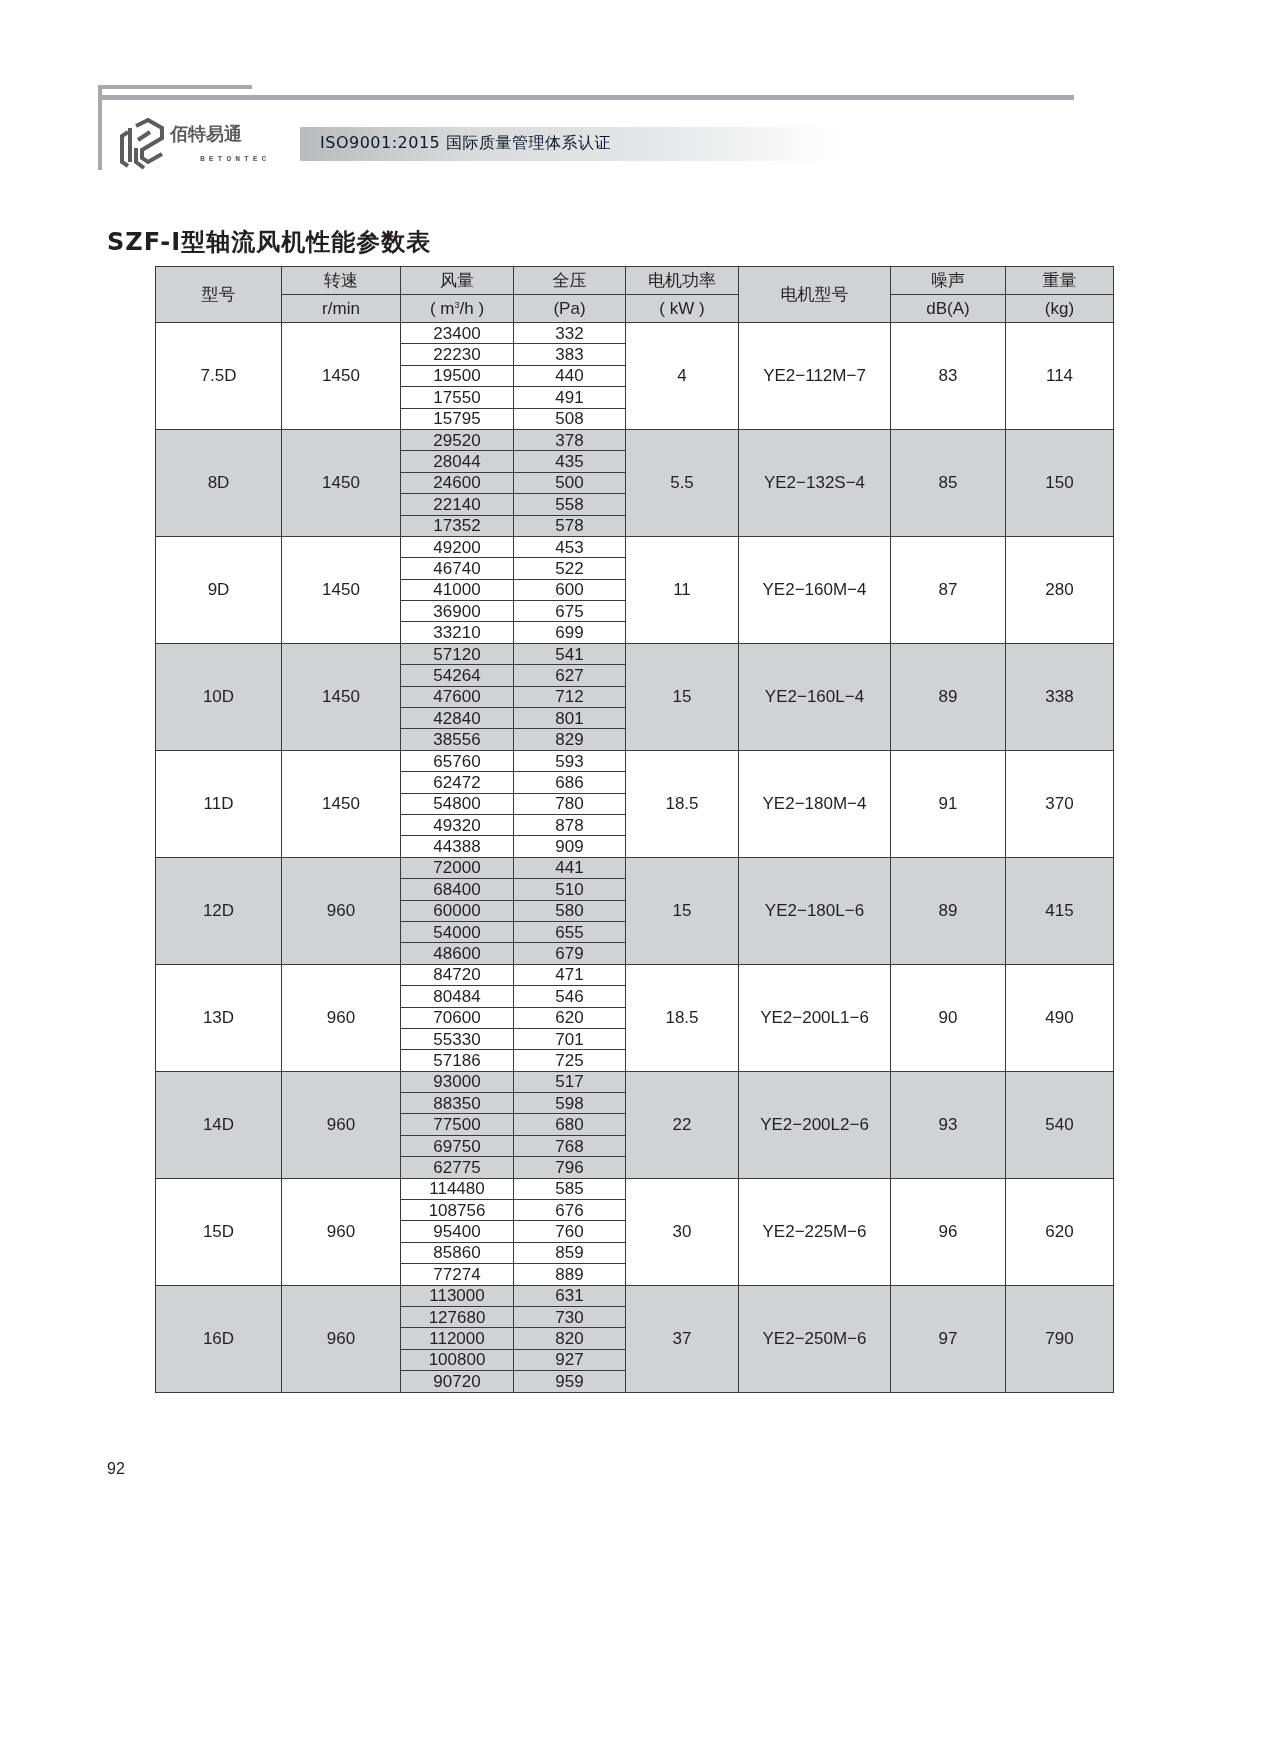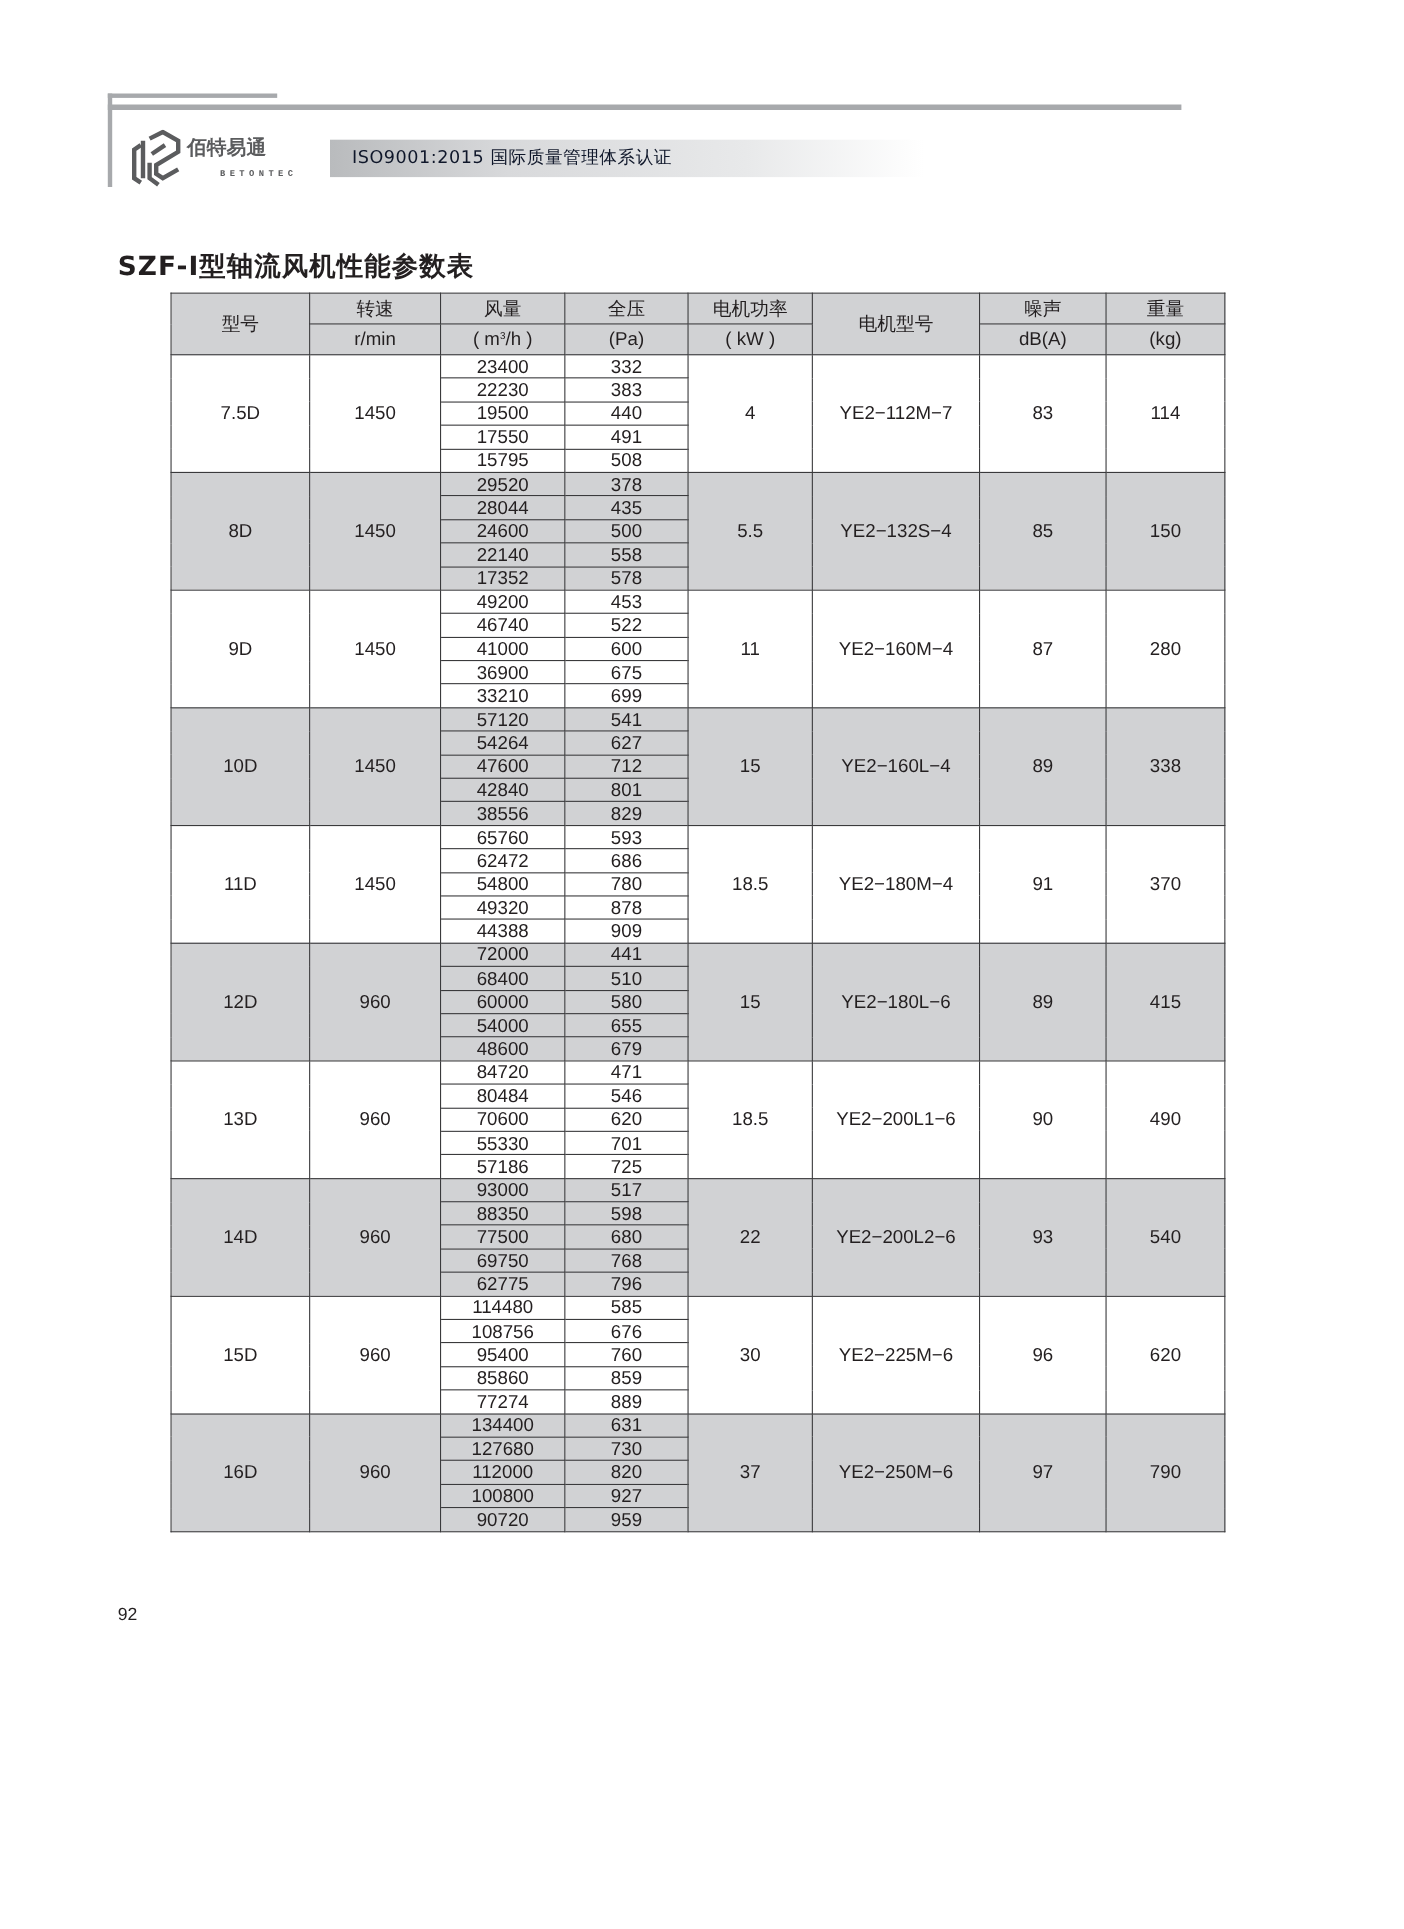--- a/index.html
+++ b/index.html
@@ -350,21 +350,21 @@
       </tr>
       <tr>
         <td class="sub">77274</td>
         <td class="sub">889</td>
       </tr>
     </tbody>
     <tbody class="grey">
       <tr>
         <td rowspan="5">16D</td>
         <td rowspan="5">960</td>
-        <td class="sub">134400</td>
+        <td class="sub">113000</td>
         <td class="sub">631</td>
         <td rowspan="5">37</td>
         <td rowspan="5">YE2−250M−6</td>
         <td rowspan="5">97</td>
         <td rowspan="5">790</td>
       </tr>
       <tr>
         <td class="sub">127680</td>
         <td class="sub">730</td>
       </tr>

